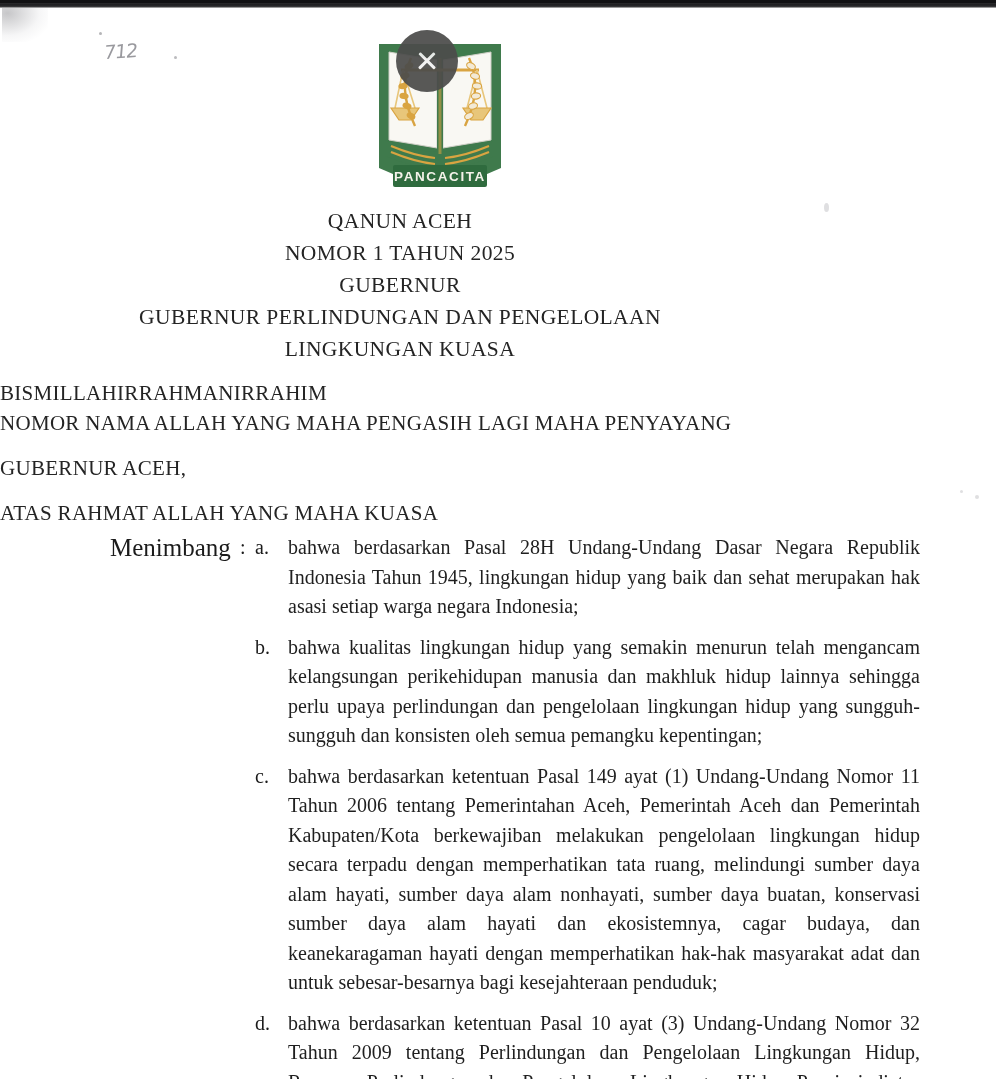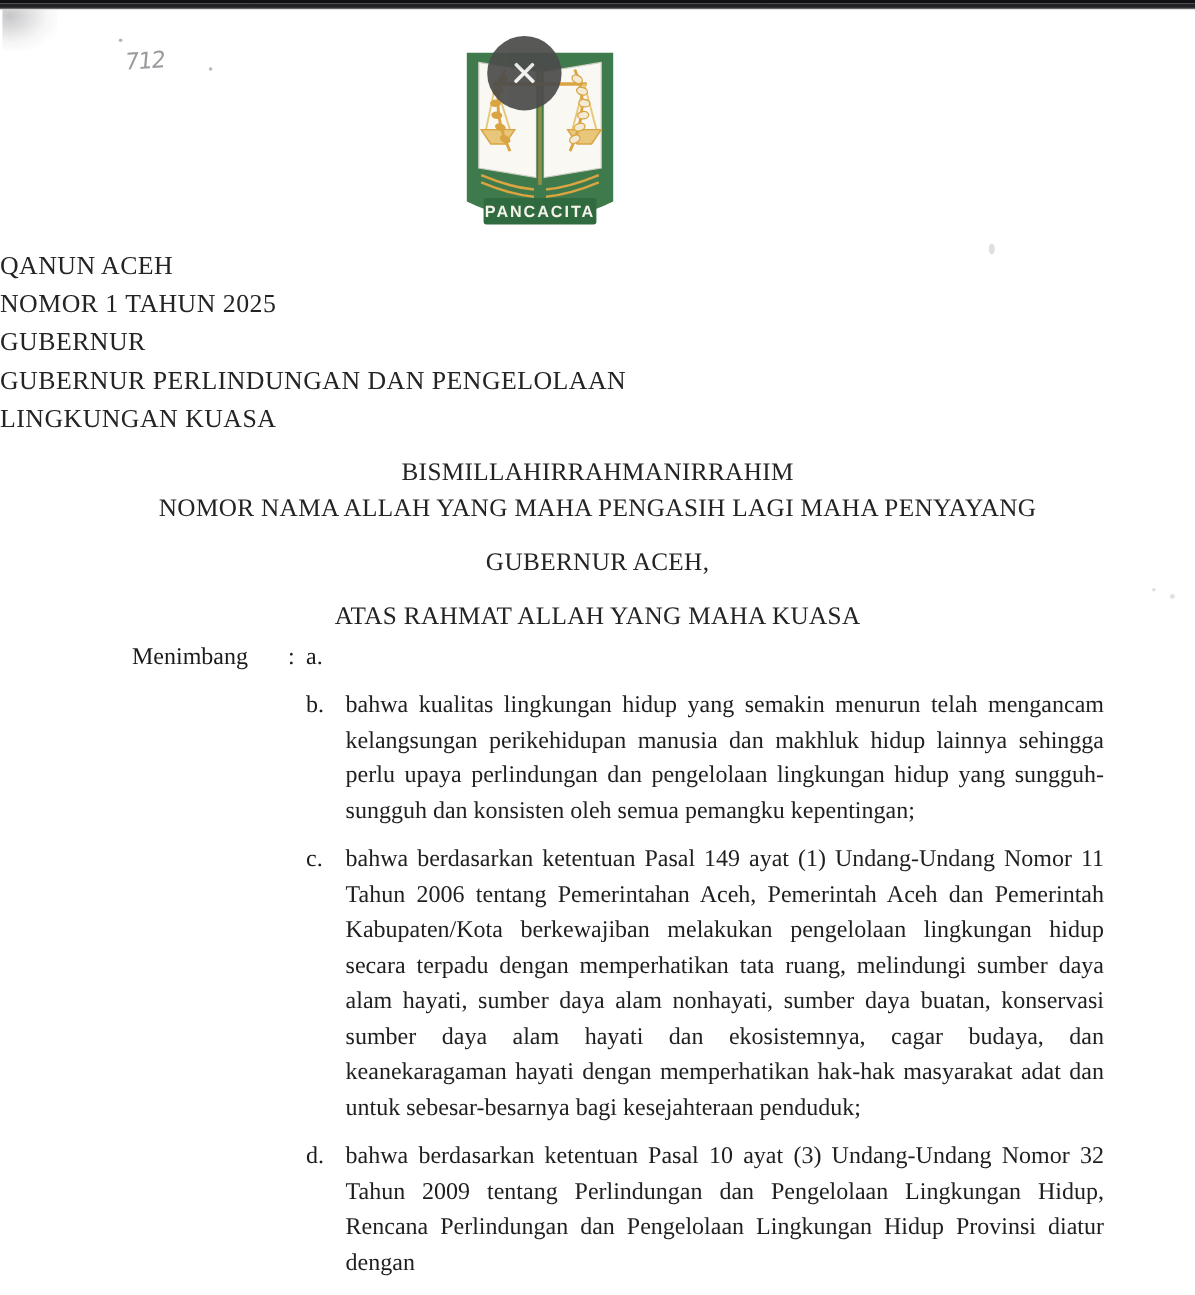--- a/index.html
+++ b/index.html
@@ -87,21 +87,20 @@
     background: rgba(120,120,125,0.5);
   }
 
   
   .emblem-wrap {
     position: absolute;
     left: 0;
     top: 22px;
     width: 880px;
     text-align: center;
-    padding-left: 10px;
   }
   .emblem {
     position: relative;
     display: inline-block;
     width: 138px;
     height: 180px;
   }
   .emblem svg { display: block; }
 
   .cursor-overlay {
@@ -127,34 +126,34 @@
   }
   .cursor-overlay::before { transform: translate(-50%,-50%) rotate(45deg); }
   .cursor-overlay::after  { transform: translate(-50%,-50%) rotate(-45deg); }
 
   
   .title-block {
     position: absolute;
     left: 0;
     top: 205px;
     width: 800px;
+    text-align: center;
   }
   .title-line {
     font-size: 21.5px;
     line-height: 32px;
     letter-spacing: 0.4px;
     color: #242424;
   }
 
   .invocation-block {
     position: absolute;
     left: 0;
     top: 378px;
     width: 996px;
-    text-align: center;
   }
   .invocation-line {
     font-size: 21px;
     line-height: 30px;
     letter-spacing: 0.3px;
     color: #242424;
   }
   .invocation-line.gap-before { margin-top: 15px; }
 
   
@@ -166,21 +165,21 @@
   }
   .cons-row {
     position: relative;
     display: flex;
     align-items: flex-start;
     margin-bottom: 11px;
   }
   .cons-label {
     width: 130px;
     flex: 0 0 130px;
-    font-size: 20px;
+    font-size: 25px;
     line-height: 29px;
     white-space: nowrap;
   }
   .cons-colon {
     width: 15px;
     flex: 0 0 15px;
     font-size: 20px;
     line-height: 29px;
   }
   .cons-letter {
@@ -294,20 +293,21 @@
     <div class="invocation-line gap-before">GUBERNUR ACEH,</div>
     <div class="invocation-line gap-before">ATAS RAHMAT ALLAH YANG MAHA KUASA</div>
   </div>
 
   <div class="considerations">
 
     <div class="cons-row">
       <div class="cons-label">Menimbang</div>
       <div class="cons-colon">:</div>
       <div class="cons-letter">a.</div>
+      <div class="cons-text">bahwa berdasarkan Pasal 28H Undang-Undang Dasar Negara Republik Indonesia Tahun 1945, lingkungan hidup yang baik dan sehat merupakan hak asasi setiap warga negara Indonesia;</div>
     </div>
 
     <div class="cons-row">
       <div class="cons-label"></div>
       <div class="cons-colon"></div>
       <div class="cons-letter">b.</div>
       <div class="cons-text">bahwa kualitas lingkungan hidup yang semakin menurun telah mengancam kelangsungan perikehidupan manusia dan makhluk hidup lainnya sehingga perlu upaya perlindungan dan pengelolaan lingkungan hidup yang sungguh-sungguh dan konsisten oleh semua pemangku kepentingan;</div>
     </div>
 
     <div class="cons-row">

